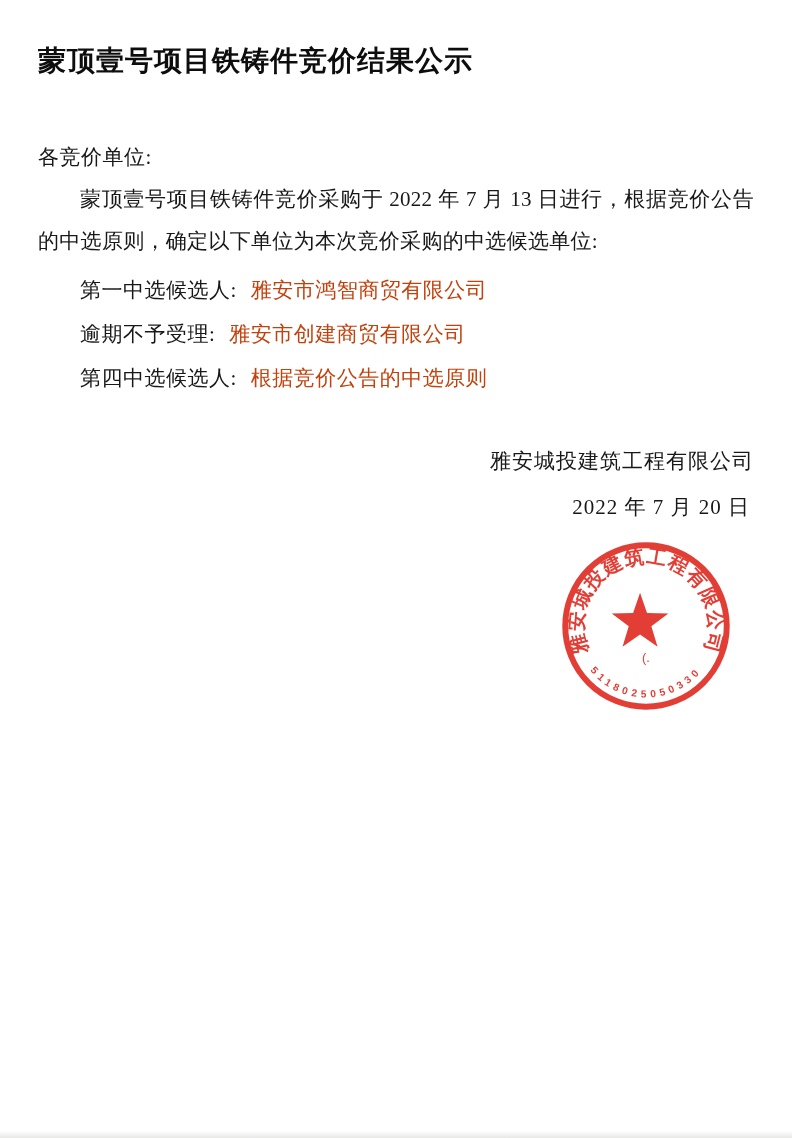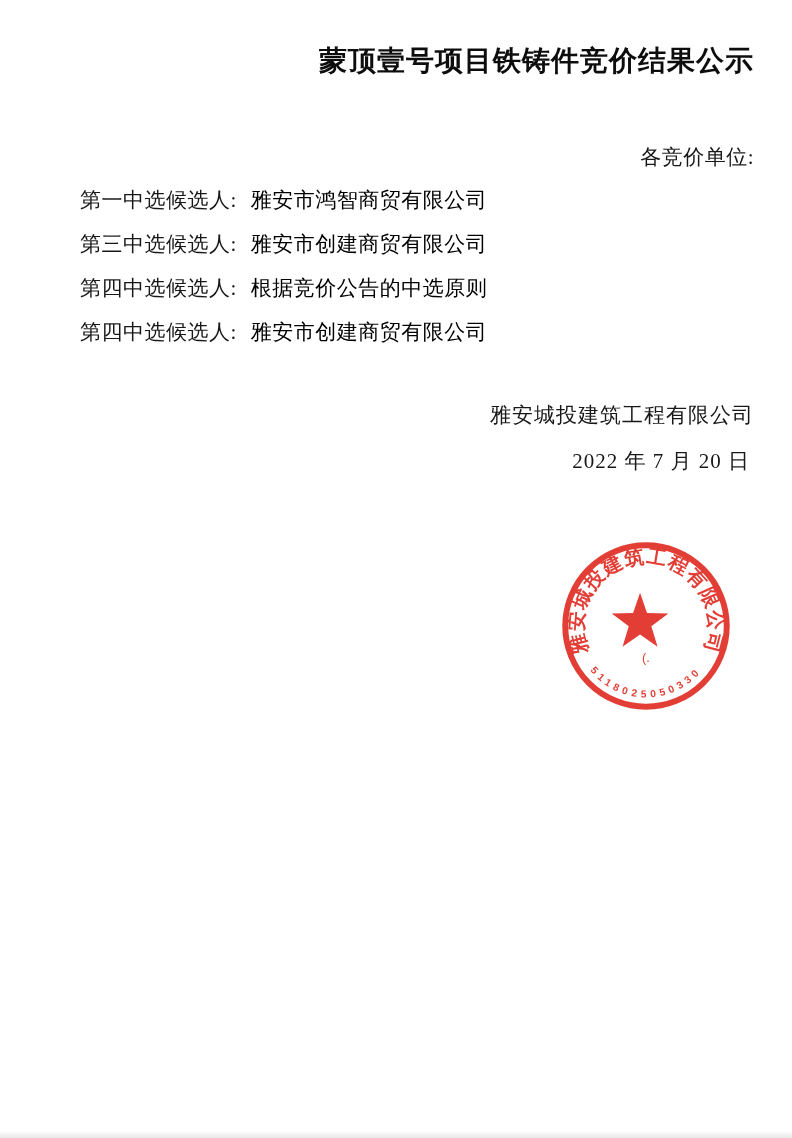--- a/index.html
+++ b/index.html
@@ -2,35 +2,35 @@
 <html><head>
 <meta charset="utf-8">
 <style>
   html,body{margin:0;padding:0;}
   body{
     width:792px;height:1138px;background:#ffffff;overflow:hidden;
     font-family:"Liberation Serif","DejaVu Serif",serif;color:#181818;
   }
   .page{position:relative;width:792px;height:1138px;box-sizing:border-box;padding:0 38px;}
   .title{
-    margin:0;padding-top:42px;text-align:right;
+    margin:0;padding-top:42px;text-align:left;
     font-family:"Liberation Sans","DejaVu Sans",sans-serif;
     font-weight:700;font-size:28px;letter-spacing:1px;color:#0d0d0d;
   }
-  .salutation{margin-top:62px;font-size:21px;line-height:30px;letter-spacing:0.5px;text-align:right;}
+  .salutation{margin-top:62px;font-size:21px;line-height:30px;letter-spacing:0.5px;}
   .para{
     margin:0;font-size:21px;line-height:42px;text-align:justify;
     text-indent:2em;letter-spacing:0.3px;
   }
   .intro{margin-top:6px;}
   .candidates{margin-top:6px;}
   .candidate{line-height:44px;font-size:21px;padding-left:42px;letter-spacing:0.5px;}
   .candidate .company{
     font-family:"Liberation Sans","DejaVu Sans",sans-serif;
-    margin-left:14px;letter-spacing:0.5px;color:#000000;
+    margin-left:14px;letter-spacing:0.5px;color:#c2410c;
   }
   .notice{margin-top:-10px;}
   .signature{margin-top:38px;text-align:right;font-size:21px;letter-spacing:1px;}
   .signature .line{line-height:46px;}
   .signature .date-line{padding-right:4px;}
   .stamp{
     position:absolute;left:561px;top:541px;width:170px;height:170px;
     mix-blend-mode:multiply;opacity:0.93;pointer-events:none;
   }
   .scan-edge{
@@ -40,33 +40,31 @@
 </style>
 </head>
 <body>
 
 <div class="page">
 
   <h1 class="title">蒙顶壹号项目铁铸件竞价结果公示</h1>
 
   <div class="salutation">各竞价单位:</div>
 
+  <p class="para intro">蒙顶壹号项目铁铸件竞价采购于 2022 年 7 月 13 日进行，根据竞价公告的中选原则，确定以下单位为本次竞价采购的中选候选单位:</p>
 
   <div class="candidates">
     <div class="candidate">
       <span>第一中选候选人:</span><span class="company">雅安市鸿智商贸有限公司</span>
     </div>
     <div class="candidate">
-      <span>第三中选候选人:</span><span class="company">雅安市创建商贸有限公司</span>
+      <span>逾期不予受理:</span><span class="company">雅安市创建商贸有限公司</span>
     </div>
     <div class="candidate">
       <span>第四中选候选人:</span><span class="company">根据竞价公告的中选原则</span>
-    </div>
-    <div class="candidate">
-      <span>第四中选候选人:</span><span class="company">雅安市创建商贸有限公司</span>
     </div>
   </div>
 
 
   <div class="signature">
     <div class="line">雅安城投建筑工程有限公司</div>
     <div class="line date-line">2022 年 7 月 20 日</div>
   </div>
 
   <svg class="stamp" viewBox="0 0 200 200" aria-hidden="true">

